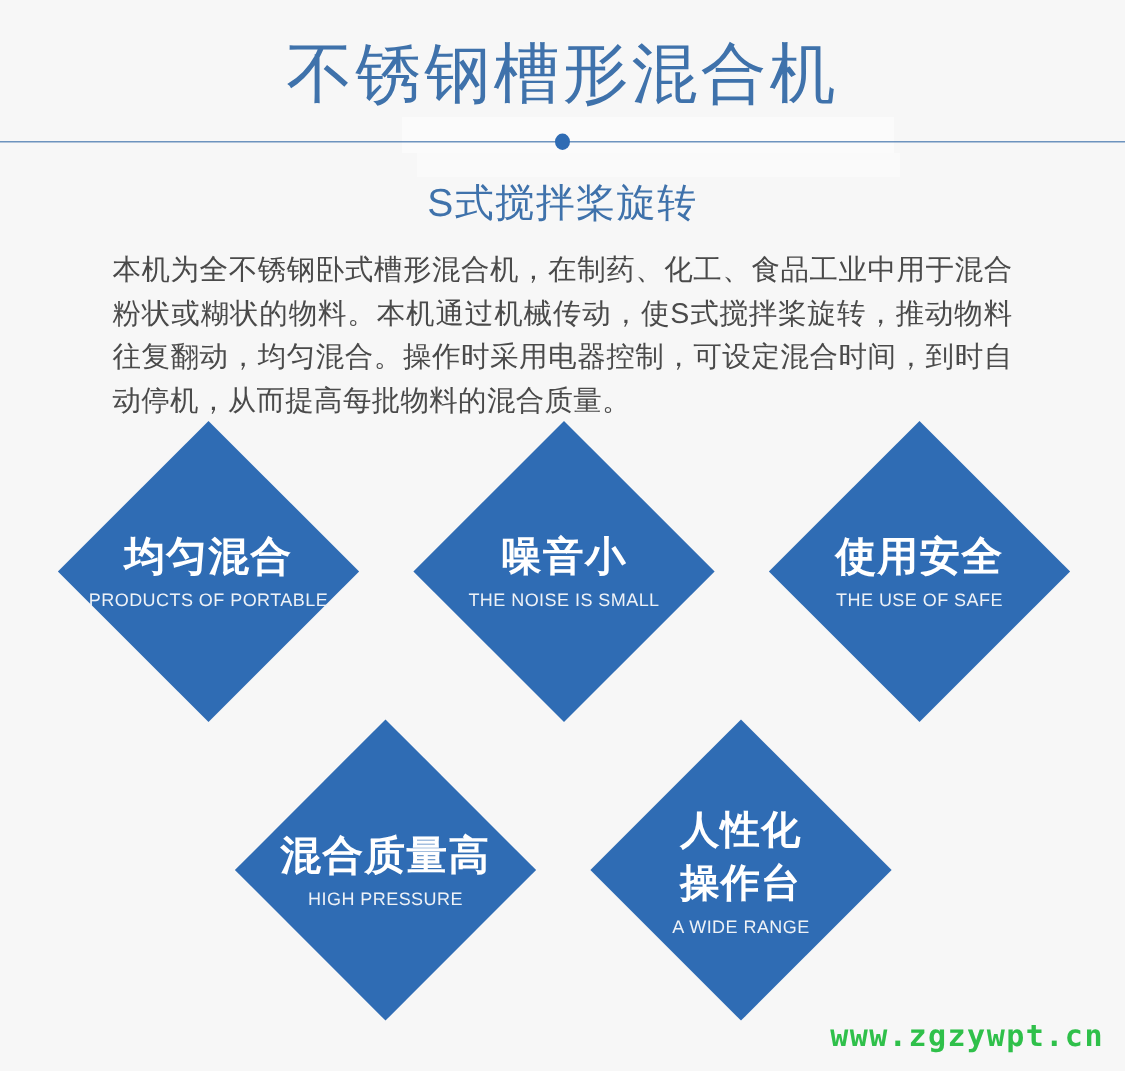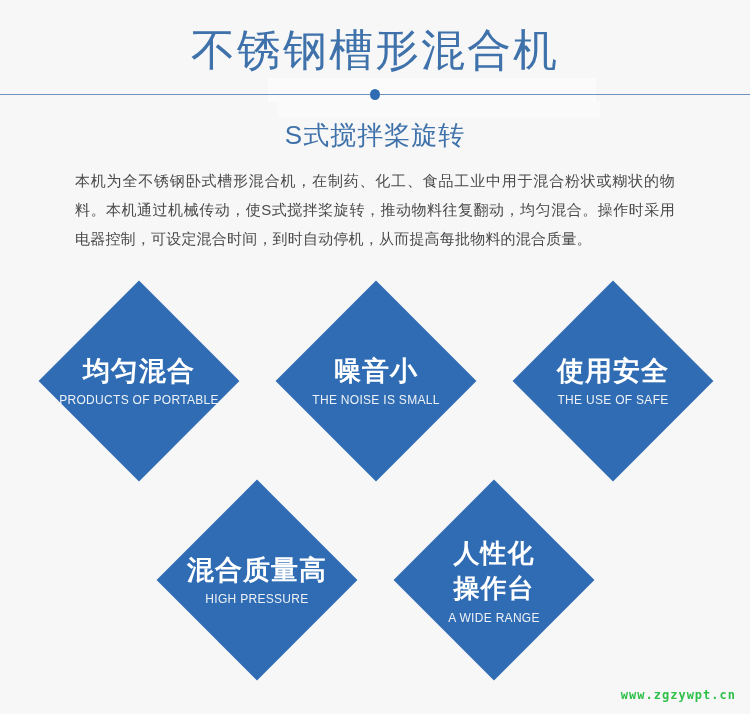--- a/index.html
+++ b/index.html
@@ -83,21 +83,21 @@
     color: #3f72ab;
     letter-spacing: 1px;
   }
 
   
   .intro {
     position: absolute;
     left: 75px;
     top: 166px;
     width: 600px;
-    font-size: 15px;
+    font-size: 19px;
     line-height: 29px;
     color: #4a4a4a;
     text-align: justify;
     text-justify: inter-character;
     letter-spacing: .2px;
   }
 
   
   .diamonds {
     position: absolute;
@@ -153,21 +153,21 @@
   
   .d4 { left: 186px; top: 509px; width: 142px; height: 142px; }
   .d5 { left: 423px; top: 509px; width: 142px; height: 142px; }
 
   
   .watermark {
     position: absolute;
     right: 14px;
     bottom: 12px;
     font-family: "DejaVu Sans Mono", "Liberation Mono", monospace;
-    font-size: 12px;
+    font-size: 20px;
     letter-spacing: 1px;
     color: #2fc04a;
     font-weight: 700;
     padding-left: 21px;
   }
 </style>
 </head>
 <body>
 
 <div class="page">

